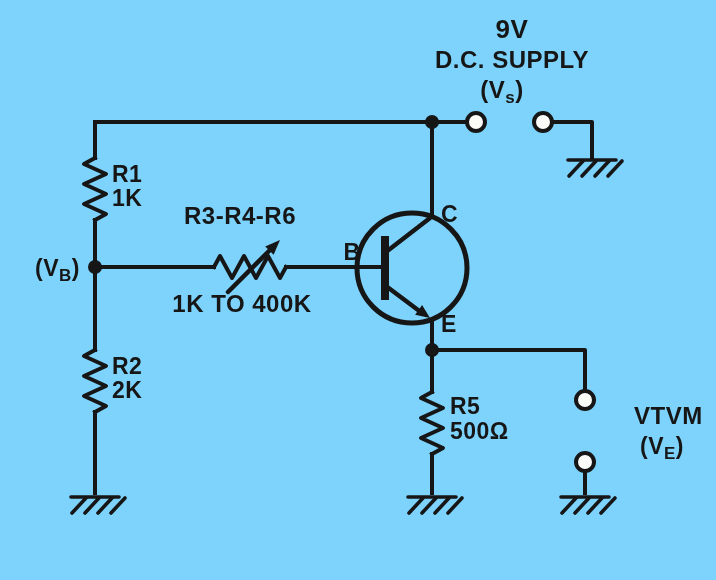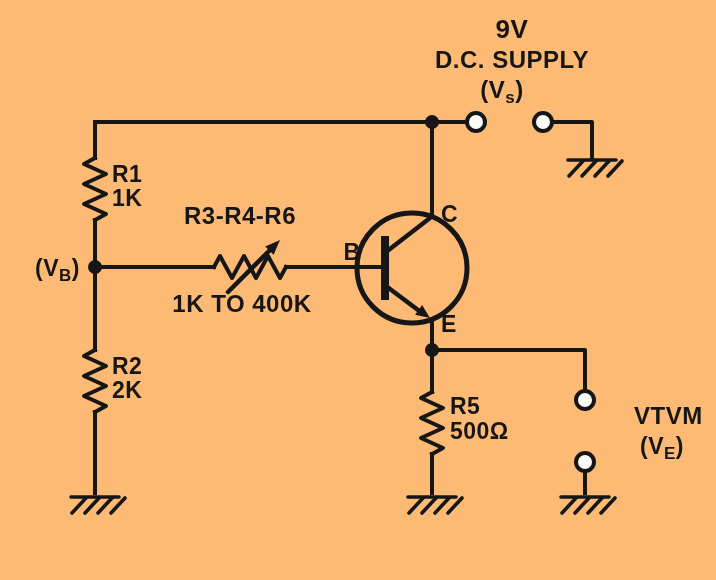--- a/index.html
+++ b/index.html
@@ -1,16 +1,16 @@
 <!DOCTYPE html>
 <html><head>
 <meta charset="utf-8">
 <style>
   html,body{margin:0;padding:0;background:#e9e9e7;}
-  .page{width:716px;height:580px;background:#fdba74;position:relative;margin:0 auto;overflow:hidden;}
+  .page{width:716px;height:580px;background:#7dd3fc;position:relative;margin:0 auto;overflow:hidden;}
   svg{display:block;width:716px;height:580px;}
   .wire{stroke:#161616;stroke-width:4;fill:none;stroke-linecap:square;stroke-linejoin:round;}
   .gnd{stroke:#161616;stroke-width:3.6;stroke-linecap:round;}
   .dot{fill:#161616;stroke:none;}
   .term{fill:#fbfbf8;stroke:#161616;stroke-width:4;}
   .tcircle{fill:none;stroke:#161616;stroke-width:5;}
   .tbar{stroke:#161616;stroke-width:8;stroke-linecap:butt;}
   .tlead{stroke:#161616;stroke-width:4.5;stroke-linecap:round;}
   .head{fill:#161616;stroke:none;}
   text{font-family:"Liberation Sans","DejaVu Sans",sans-serif;font-weight:700;fill:#161616;letter-spacing:0.5px;}

